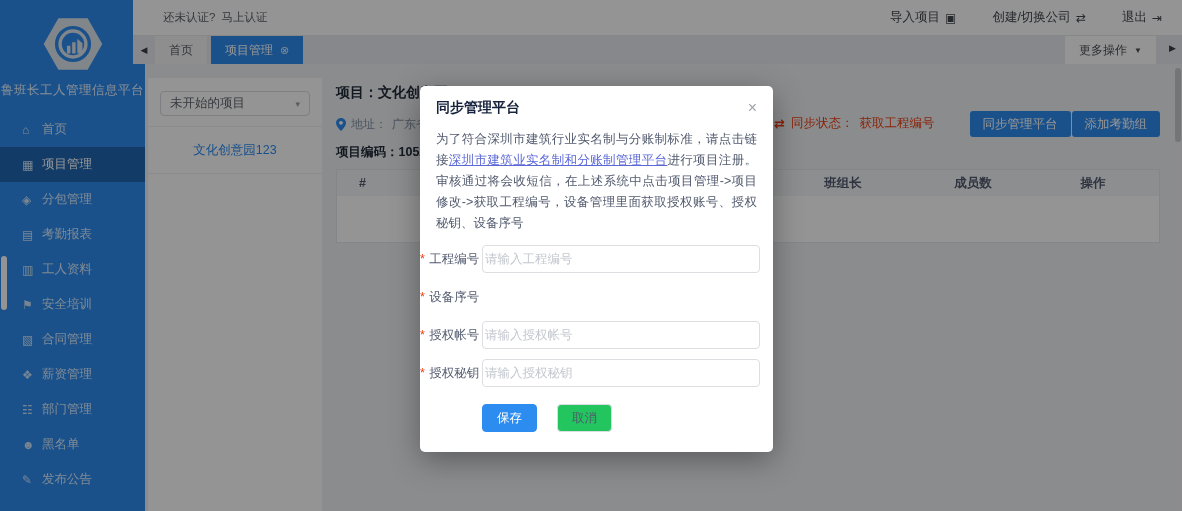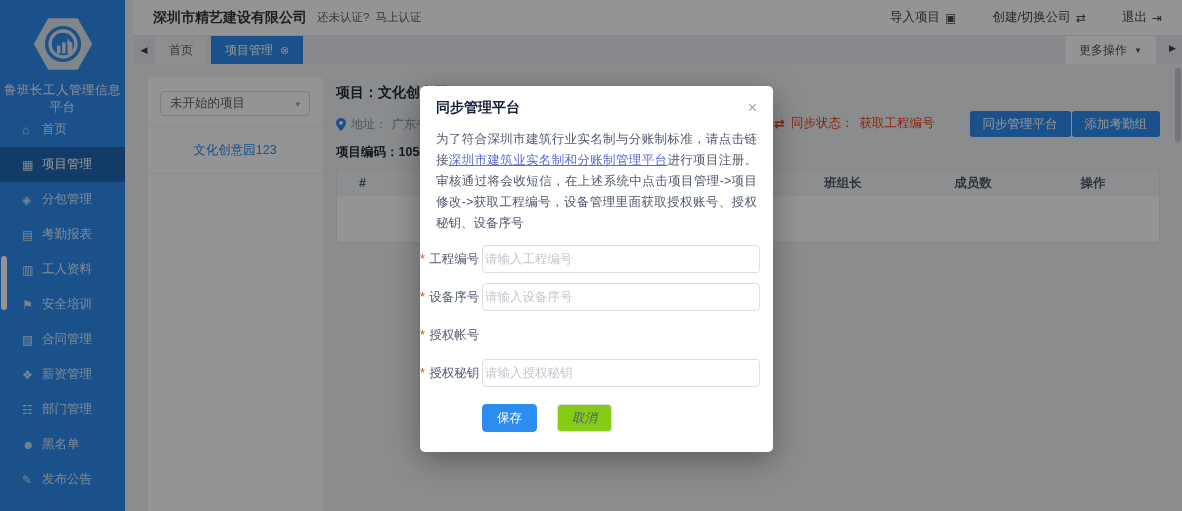--- a/index.html
+++ b/index.html
@@ -2,21 +2,21 @@
 <html style="--accent: #2d8cf0; --danger: #ed4014; --link: #5b68d6;"><head>
 <meta charset="utf-8">
 <style>
   * { margin:0; padding:0; box-sizing:border-box; }
   html,body { background:#555; }
   body { font-family:"Liberation Sans","DejaVu Sans",sans-serif; }
   .screen { position:relative; width:1182px; height:511px; overflow:hidden;
             background:#f0f2f5; font-family:"Liberation Sans","DejaVu Sans",sans-serif; }
 
   
-  .sidebar { position:absolute; left:0; top:0; width:125px; height:511px;
+  .sidebar { position:absolute; left:0; top:0; width:145px; height:511px;
              background:var(--accent,#2d8cf0); z-index:1; }
   .logo-wrap { display:flex; justify-content:center; padding-top:16px; }
   .app-title { margin-top:10px; text-align:center; font-size:12.5px; color:#eaf4ff; letter-spacing:.5px; }
   .side-menu { position:absolute; top:112px; left:0; right:0; }
   .menu-item { height:35px; display:flex; align-items:center; padding-left:22px;
                color:#d9ecff; font-size:12.5px; cursor:pointer; }
   .menu-item .mi-icon { width:20px; font-size:12px; color:#cfe6fb; }
   .menu-item.active { background:rgba(0,0,0,.26); color:#fff; }
 
   
@@ -89,21 +89,21 @@
   .m-form { margin-top:10px; padding:0 13px 0 0; }
   .f-row { display:flex; align-items:center; margin-top:8px; height:30px; }
   .f-label { width:62px; flex:none; text-align:right; font-size:12.5px; color:#515a6e; padding-right:8px; white-space:nowrap; }
   .f-star { color:var(--danger,#ed4014); margin-right:1px; }
   .f-input { flex:1; height:28px; border:1px solid #dcdee2; border-radius:4px; padding:0 2px;
              font-size:12.5px; color:#333; font-family:inherit; outline:none; }
   .f-input::placeholder { color:#c3c7ce; }
   .m-foot { margin-top:16px; padding-left:62px; display:flex; gap:20px; }
   .mbtn { height:28px; padding:0 14px; border-radius:4px; font-size:12.5px; cursor:pointer; font-family:inherit; }
   .mbtn.primary { background:var(--accent,#2d8cf0); border:1px solid var(--accent,#2d8cf0); color:#fff; }
-  .mbtn.plain { background:#84cc16; border:1px solid #dcdee2; color:#515a6e;font-style:italic; }
+  .mbtn.plain { background:#22c55e; border:1px solid #dcdee2; color:#515a6e; }
 </style>
 </head>
 <body>
 
 <div class="screen">
 
   <aside class="sidebar">
     <div class="logo-wrap">
       <svg width="62" height="56" viewBox="0 0 72 64">
         <polygon points="19,2 53,2 70,32 53,62 19,62 2,32" fill="#dfe7ee"></polygon>
@@ -158,21 +158,20 @@
           <span class="mi-label">黑名单</span>
         </div>
         <div class="menu-item">
           <span class="mi-icon">✎</span>
           <span class="mi-label">发布公告</span>
         </div>
       </nav>
   </aside>
 
   <header class="topbar">
-    <span class="company">深圳市精艺建设有限公司</span>
     <span class="verify">
       <span>还未认证?</span>
       <a href="#">马上认证</a>
     </span>
     <div class="top-actions" id="top-actions">
         <span class="top-action">
           <span>导入项目</span>
           <span class="ta-icon">▣</span>
         </span>
         <span class="top-action">
@@ -263,24 +262,24 @@
     <div class="m-body">
       <span>为了符合深圳市建筑行业实名制与分账制标准，请点击链接</span><a href="#">深圳市建筑业实名制和分账制管理平台</a><span>进行项目注册。审核通过将会收短信，在上述系统中点击项目管理-&gt;项目修改-&gt;获取工程编号，设备管理里面获取授权账号、授权秘钥、设备序号</span>
     </div>
     <div class="m-form" id="m-form">
         <div class="f-row">
           <span class="f-label"><span class="f-star">*</span><span> 工程编号</span></span>
           <input class="f-input" type="text" placeholder="请输入工程编号" style="">
         </div>
         <div class="f-row">
           <span class="f-label"><span class="f-star">*</span><span> 设备序号</span></span>
-          <input class="f-input" type="text" placeholder="请输入设备序号" style="">
         </div>
         <div class="f-row">
           <span class="f-label"><span class="f-star">*</span><span> 授权帐号</span></span>
+          <input class="f-input" type="text" placeholder="请输入授权帐号" style="">
         </div>
         <div class="f-row">
           <span class="f-label"><span class="f-star">*</span><span> 授权秘钥</span></span>
           <input class="f-input" type="text" placeholder="请输入授权秘钥" style="">
         </div>
       </div>
     <div class="m-foot">
       <button class="mbtn primary">保存</button>
       <button class="mbtn plain">取消</button>
     </div>

